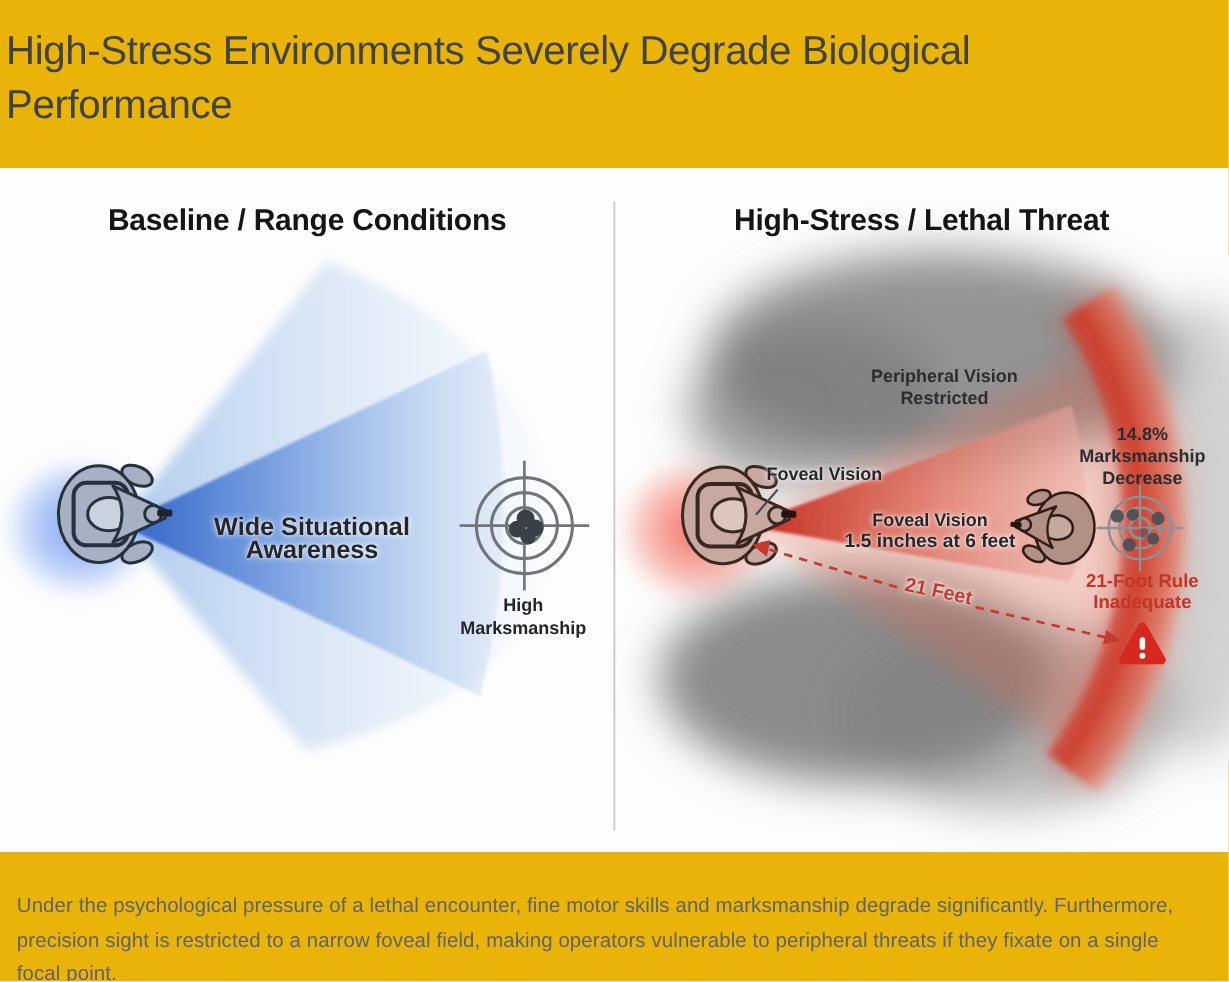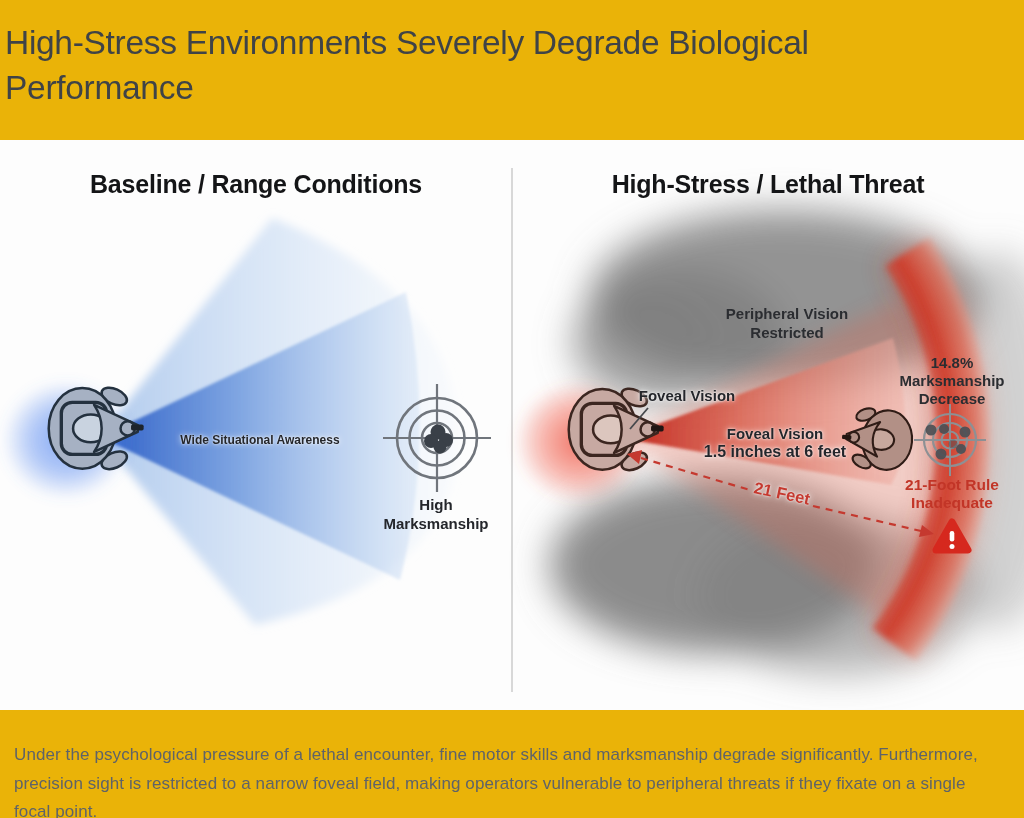--- a/index.html
+++ b/index.html
@@ -185,21 +185,21 @@
           <path d="M952,382 L968,410 L936,410 Z" fill="#d6281e" stroke="#d6281e" stroke-width="7" stroke-linejoin="round"></path>
           <rect x="949.7" y="391" width="4.6" height="10.5" rx="2.2" fill="#ffffff"></rect>
           <circle cx="952" cy="406.5" r="2.5" fill="#ffffff"></circle>
         </g>
       </g>
     </svg>
 
     <div class="panel-title" style="left:0;">Baseline / Range Conditions</div>
     <div class="panel-title" style="left:512px;text-align:center;">High-Stress / Lethal Threat</div>
 
-    <div class="lbl halo" style="left:130px;top:291px;width:260px;font-size:12px;">Wide Situational Awareness</div>
+    <div class="lbl halo" style="left:130px;top:291px;width:260px;font-size:21px;">Wide Situational Awareness</div>
 
     <div class="lbl" style="left:346px;top:356px;width:180px;">
       <div>High</div>
       <div>Marksmanship</div>
     </div>
 
     <div class="lbl" style="left:687px;top:141px;width:200px;color:#2b2d31;margin-top:24px;">
       <div>Peripheral Vision</div>
       <div>Restricted</div>
     </div>

